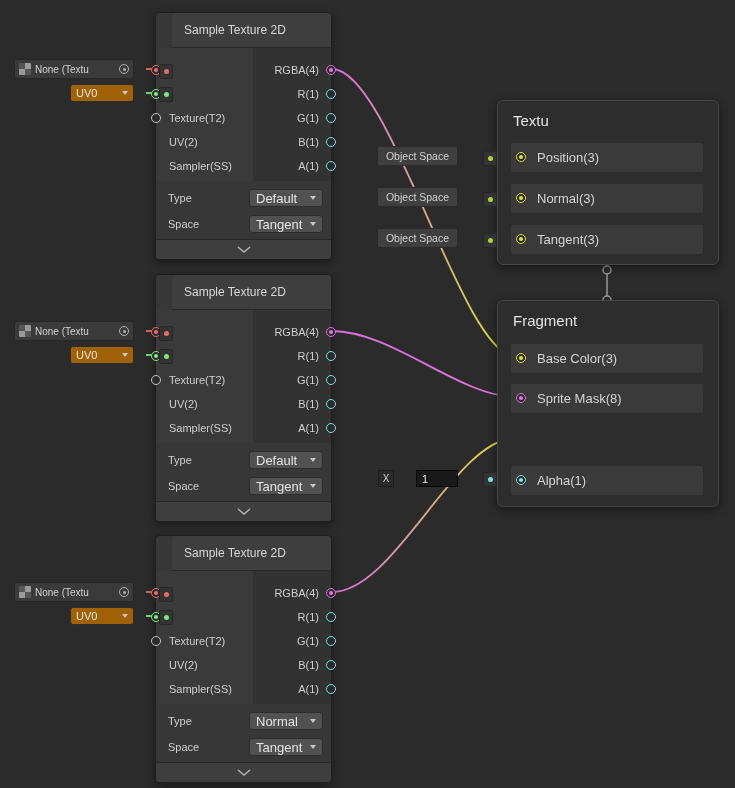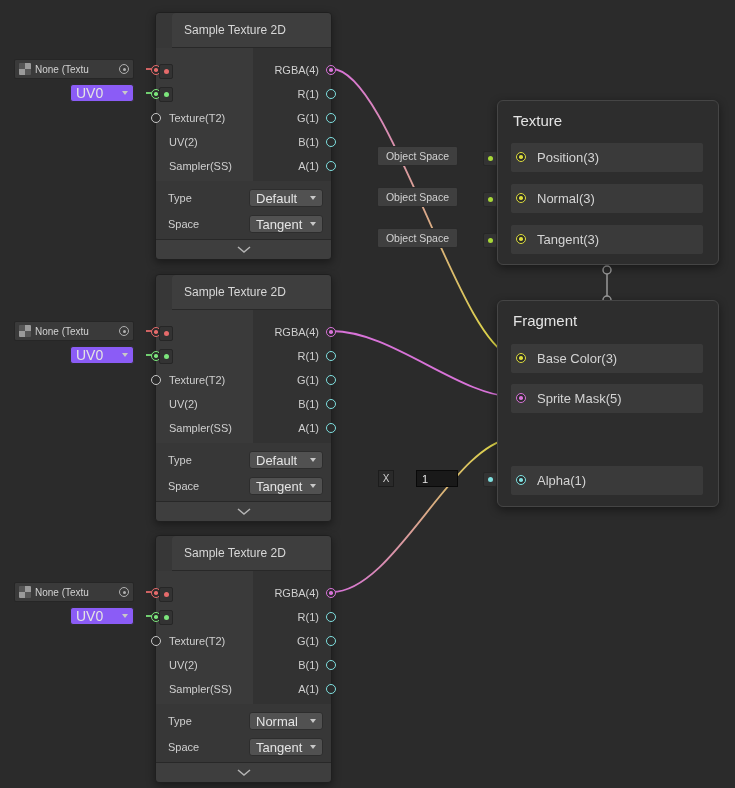--- a/index.html
+++ b/index.html
@@ -48,23 +48,23 @@
       border:1px solid #262626;border-radius:2px;display:flex;align-items:center;justify-content:center;}
   .cdot{width:5px;height:5px;border-radius:50%;}
   .texchip-body{box-sizing:border-box;display:flex;align-items:center;gap:4px;width:120px;height:20px;
       background:#3a3a3a;border:1px solid #262626;border-radius:2px;padding:0 4px;}
   .tex-thumb{width:12px;height:12px;border-radius:1px;
       background:conic-gradient(#9a9a9a 0 25%,#565656 0 50%,#9a9a9a 0 75%,#565656 0);}
   .texchip-txt{flex:1;font-size:10px;color:#d2d2d2;white-space:nowrap;overflow:hidden;}
   .picker{box-sizing:border-box;width:10px;height:10px;border:1px solid #b0b0b0;border-radius:50%;
       display:flex;align-items:center;justify-content:center;flex:none;}
   .picker i{width:3px;height:3px;border-radius:50%;background:#b0b0b0;}
-  .uvchip-body{box-sizing:border-box;width:64px;height:18px;background:#8b5cf6;border:1px solid #2d2d2d;
+  .uvchip-body{box-sizing:border-box;width:64px;height:18px;background:#a16207;border:1px solid #2d2d2d;
       border-radius:3px;display:flex;align-items:center;justify-content:space-between;
-      padding:0 5px;font-size:14px;color:#e4e4e4;}
+      padding:0 5px;font-size:11px;color:#e4e4e4;}
   .objchip-body{box-sizing:border-box;height:20px;background:#3f3f3f;border:1px solid #2a2a2a;border-radius:2px;
       display:flex;align-items:center;padding:0 8px;font-size:10.5px;color:#d2d2d2;white-space:nowrap;}
   .xbox{box-sizing:border-box;width:16px;height:17px;background:#2a2a2a;border:1px solid #1c1c1c;
       display:flex;align-items:center;justify-content:center;font-size:10px;color:#cfcfcf;}
   .xfield{box-sizing:border-box;width:42px;height:17px;background:#191919;border:1px solid #090909;
       display:flex;align-items:center;padding:0 5px;font-size:11px;color:#e8e8e8;}
 </style>
 </head>
 <body>
 
@@ -311,21 +311,21 @@
     <div class="uvchip-body">
         <span>UV0</span>
       <span class="dd-arrow"></span>
       </div>
     <div class="chip-dotbox">
         <span class="cdot" style="background:#7ce67c"></span>
       </div>
   </div>
 
   <div class="master" style="top:100px;height:163px">
-    <div class="m-title">Texture</div>
+    <div class="m-title">Textu</div>
     <div class="brow" style="top:42px">
       <span class="pc c-v3">
           <span class="pd"></span>
         </span>
       <span class="blbl">Position(3)</span>
       </div>
     <div class="brow" style="top:83px">
       <span class="pc c-v3">
           <span class="pd"></span>
         </span>
@@ -363,21 +363,21 @@
     <div class="brow" style="top:43px">
       <span class="pc c-v3">
           <span class="pd"></span>
         </span>
       <span class="blbl">Base Color(3)</span>
       </div>
     <div class="brow" style="top:83px">
       <span class="pc c-v4">
           <span class="pd"></span>
         </span>
-      <span class="blbl">Sprite Mask(5)</span>
+      <span class="blbl">Sprite Mask(8)</span>
       </div>
     <div class="brow" style="top:165px">
       <span class="pc c-v1">
           <span class="pd"></span>
         </span>
       <span class="blbl">Alpha(1)</span>
       </div>
   </div>
 
   <div class="chip" style="right:238px;top:470px">

